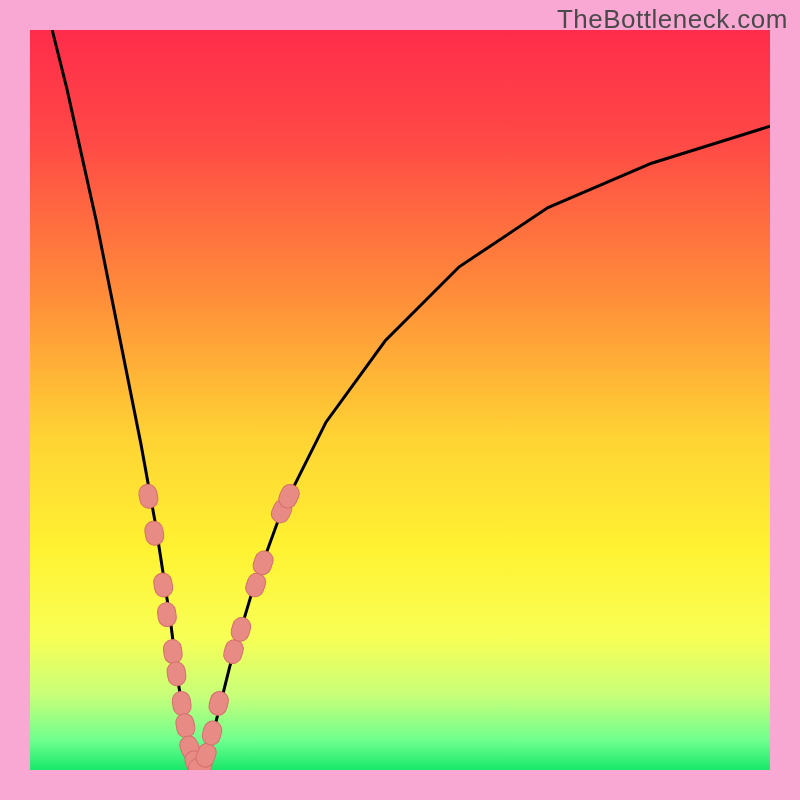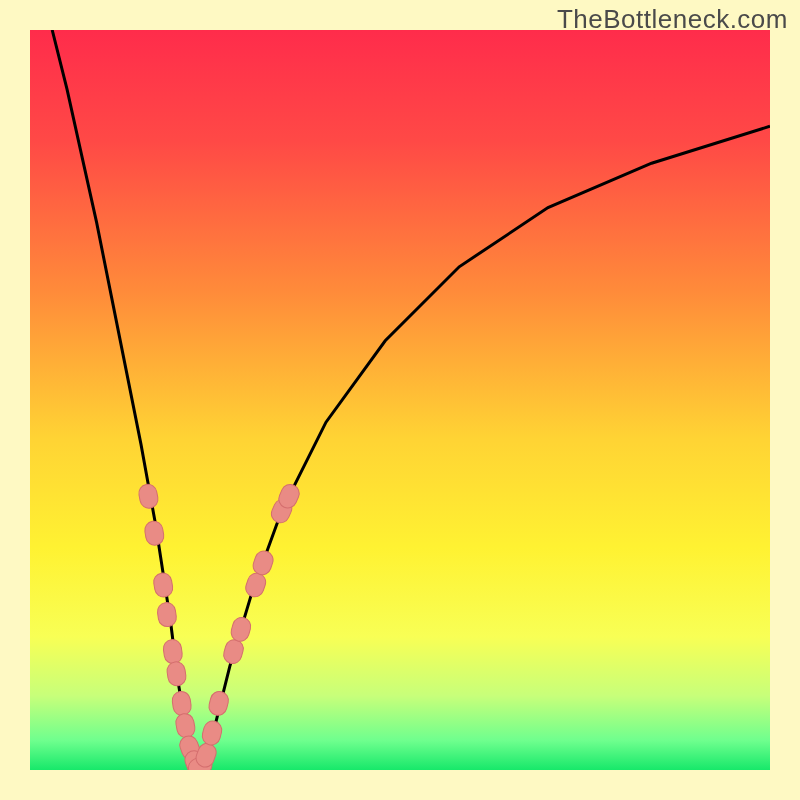--- a/index.html
+++ b/index.html
@@ -8,21 +8,21 @@
     width: 800px;
     height: 800px;
     overflow: hidden;
     background: #000;
     font-family: Arial, Helvetica, sans-serif;
   }
   .frame {
     position: absolute;
     left: 0; top: 0;
     width: 800px; height: 800px;
-    background: #fef9c3;
+    background: #f9a8d4;
   }
   .plot-area {
     position: absolute;
     left: 30px;
     top: 30px;
     width: 740px;
     height: 740px;
     overflow: hidden;
   }
   .watermark {

